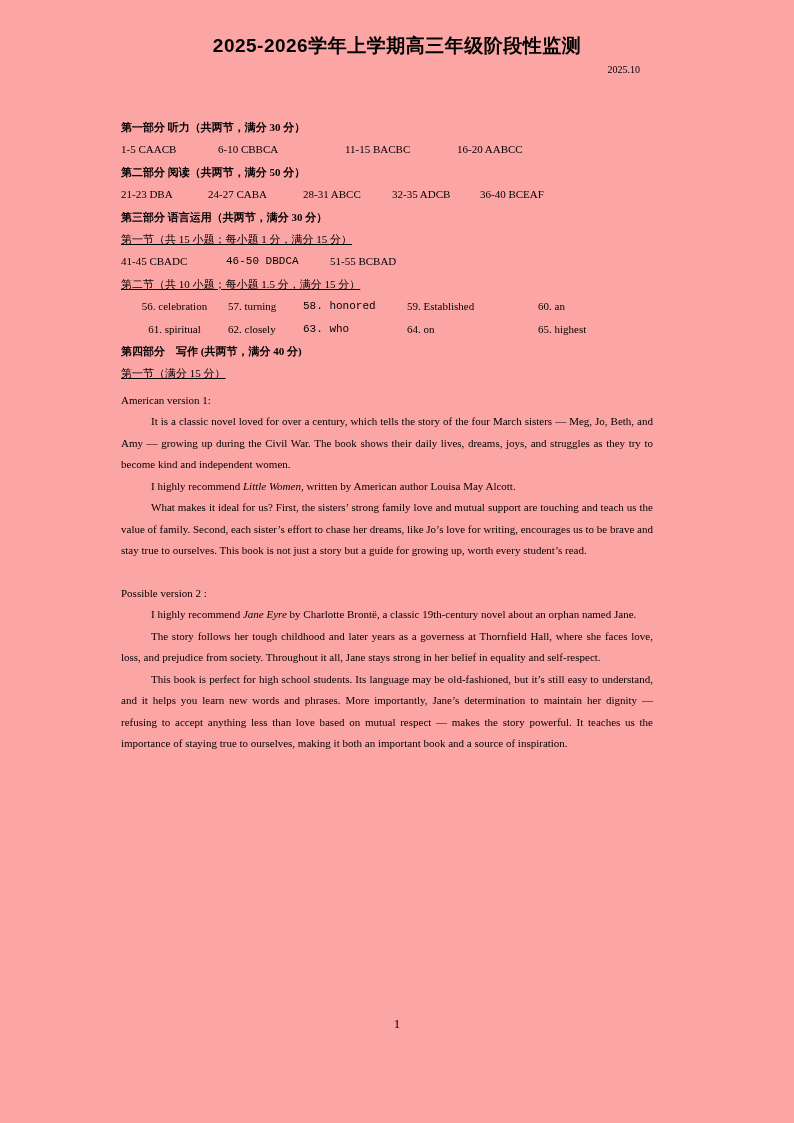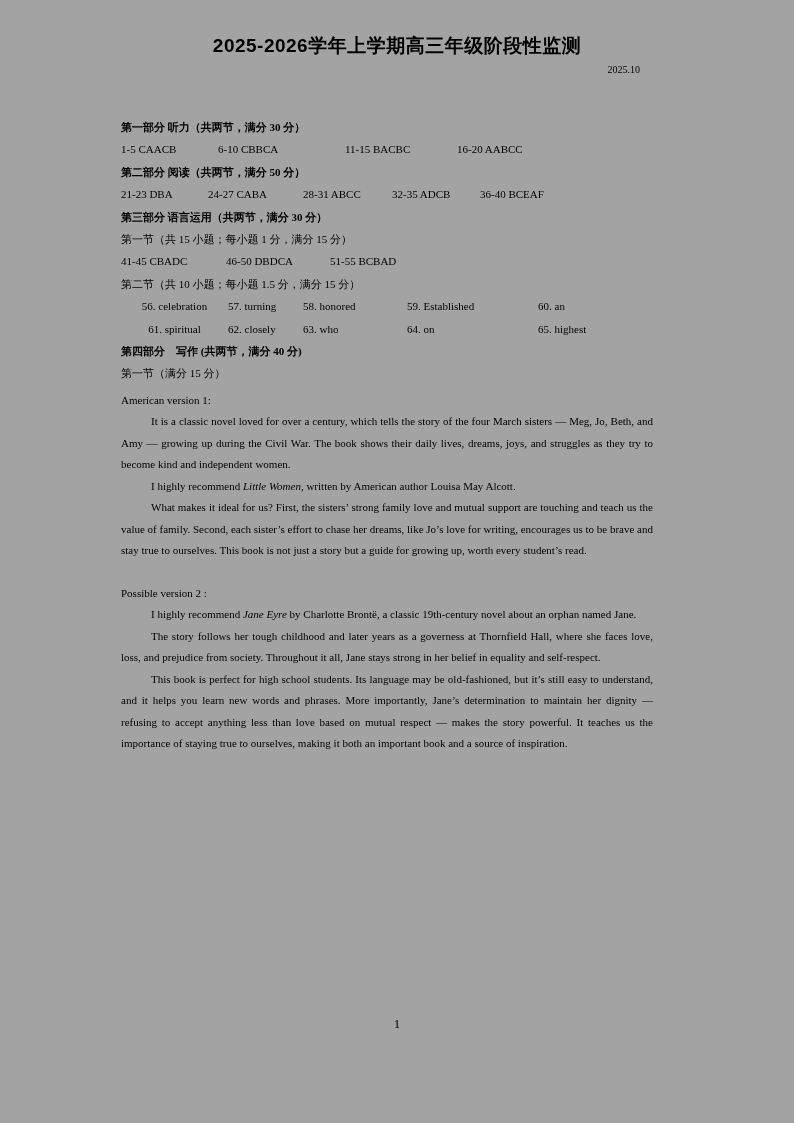--- a/index.html
+++ b/index.html
@@ -2,21 +2,21 @@
 <html><head>
 <meta charset="utf-8">
 <style>
   * { box-sizing: border-box; }
   html, body { margin: 0; padding: 0; }
   body { background: #ffffff; }
   .page {
     position: relative;
     width: 794px;
     height: 1123px;
-    background: #a3a3a3;
+    background: #fca5a5;
     color: #000000;
     font-family: "Liberation Serif", "DejaVu Serif", serif;
     overflow: hidden;
   }
   .header { padding-top: 32px; }
   .title {
     margin: 0;
     text-align: center;
     font-size: 19px;
     line-height: 27px;
@@ -29,26 +29,26 @@
     text-align: right;
     font-size: 10px;
     line-height: 20px;
   }
   .content {
     margin: 36px 141px 0 121px;
     font-size: 11px;
   }
   .ans-block { line-height: 22.4px; }
   .h-part { font-weight: 700; }
-  .h-sec { font-weight: 400; }
+  .h-sec { font-weight: 400; text-decoration: underline; }
   .row { display: flex; }
   .row span { white-space: nowrap; flex: 0 0 auto; }
   .w97  { width: 97px; }  .w127 { width: 127px; } .w112 { width: 112px; }
   .w87  { width: 87px; }  .w95  { width: 95px; }  .w89  { width: 89px; }  .w88 { width: 88px; }
-  .w105 { width: 105px; } .w104 { width: 104px; }
+  .w105 { width: 105px; } .w104 { width: 104px; font-family: Liberation Mono, monospace; }
   .w107 { width: 107px; text-align: center; } .w75  { width: 75px; }  .w131 { width: 131px; }
   .para-block { line-height: 21.5px; }
   .para {
     margin: 0;
     text-indent: 30px;
     text-align: justify;
   }
   .plabel {
     margin: 0;
     text-indent: 0;

